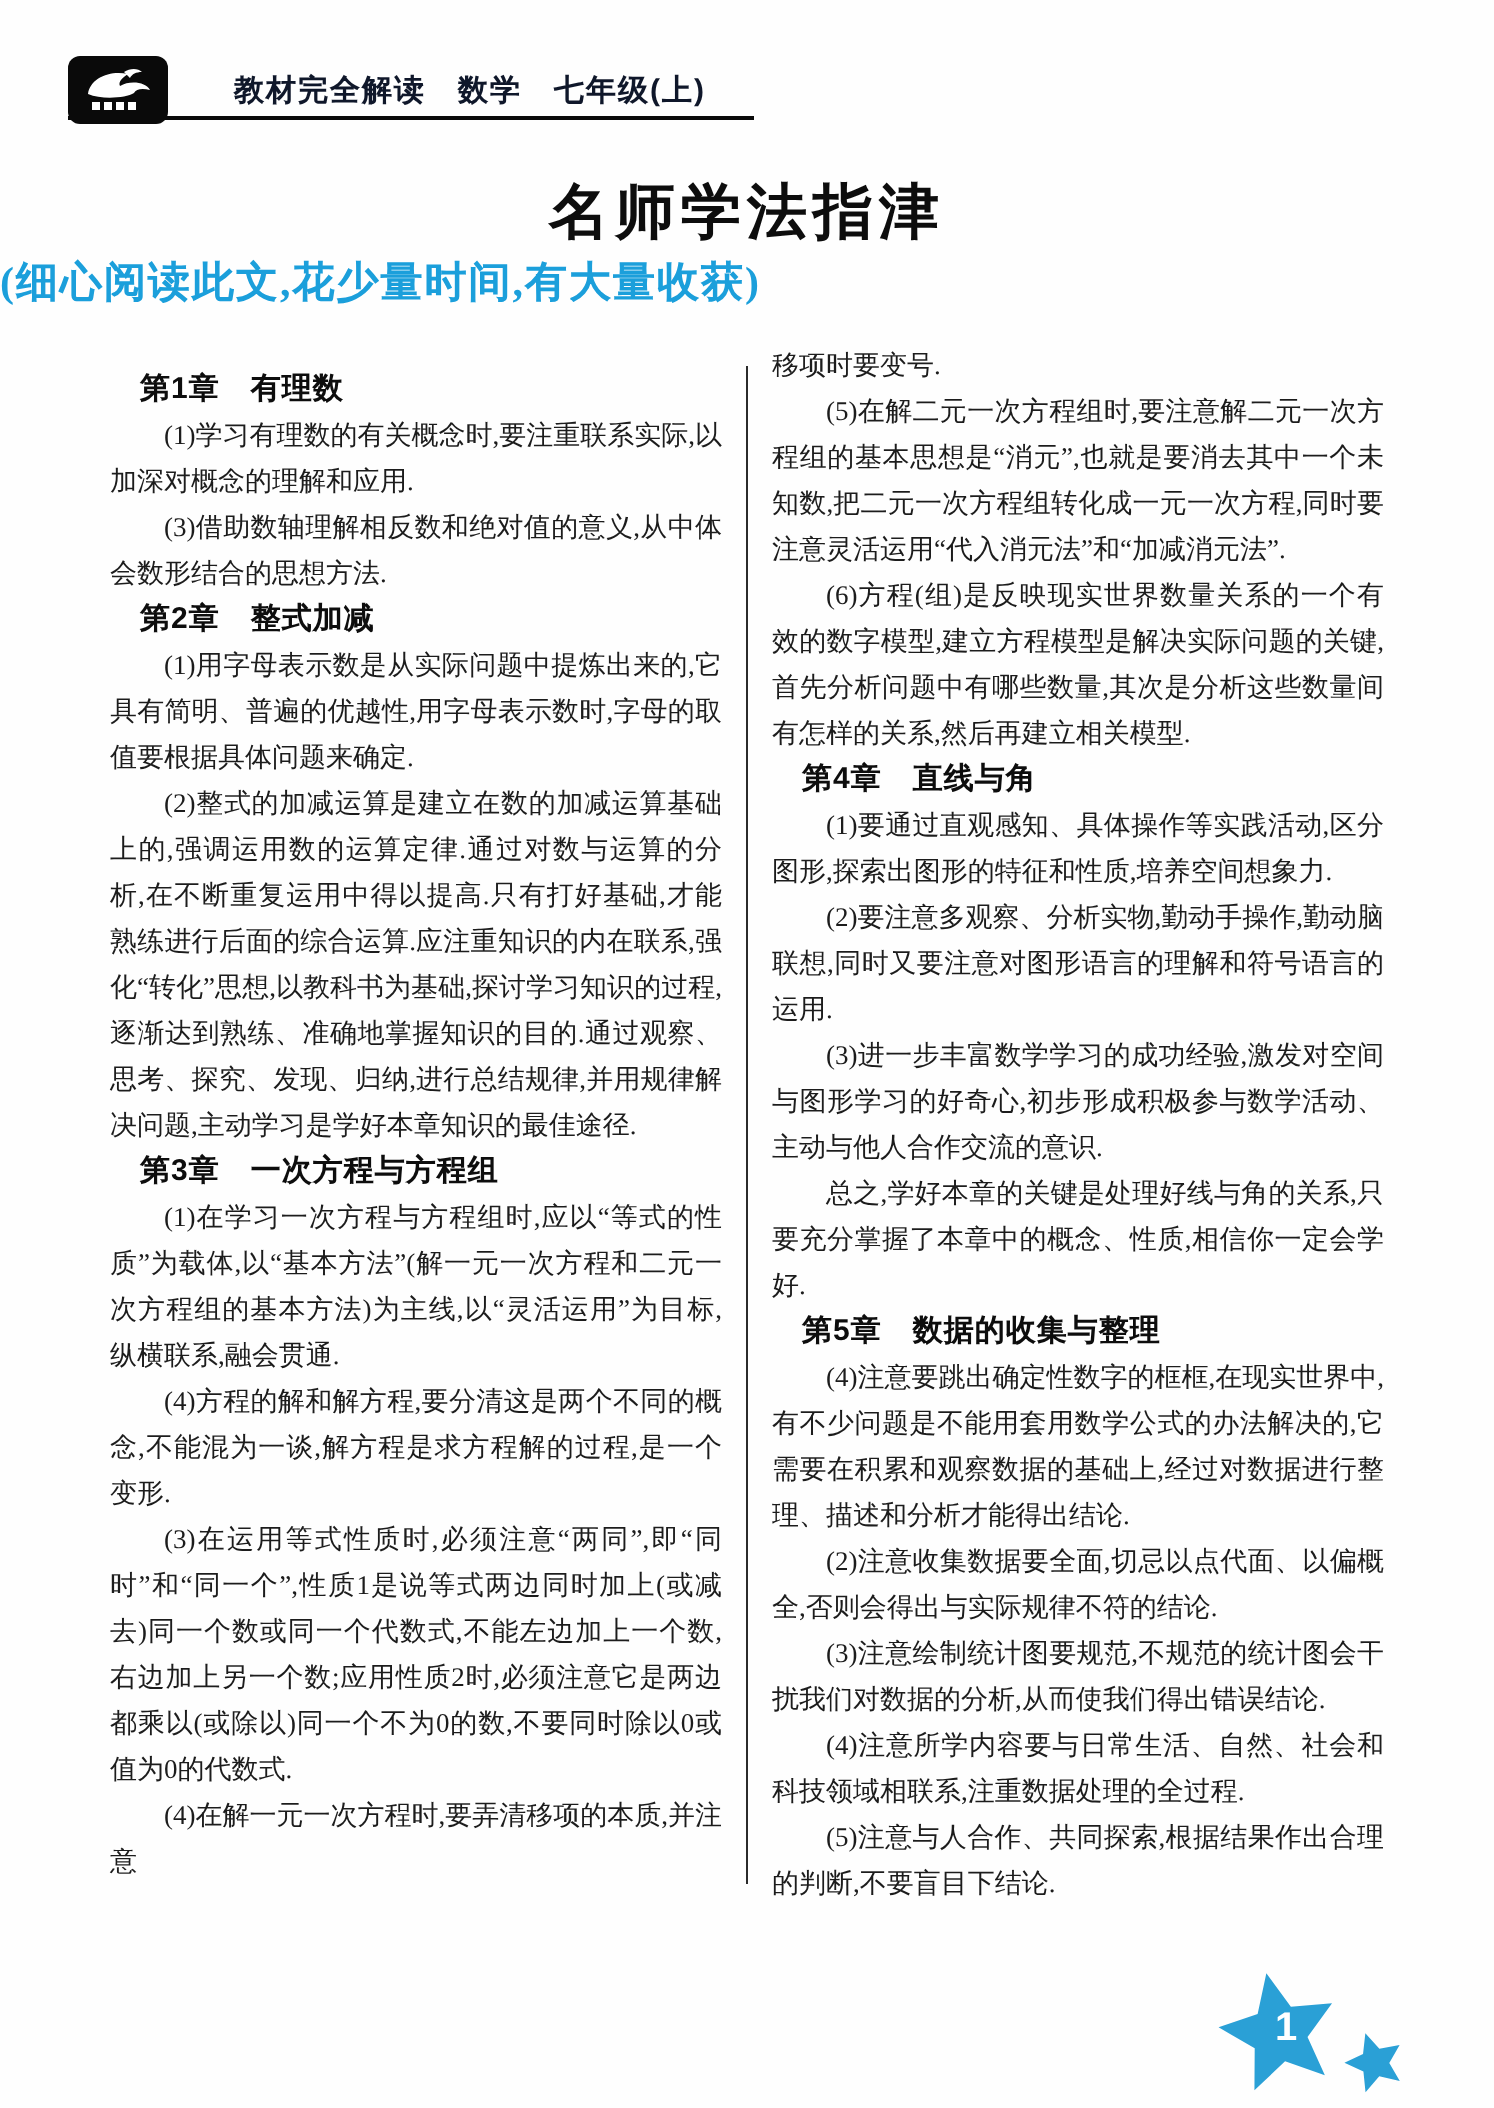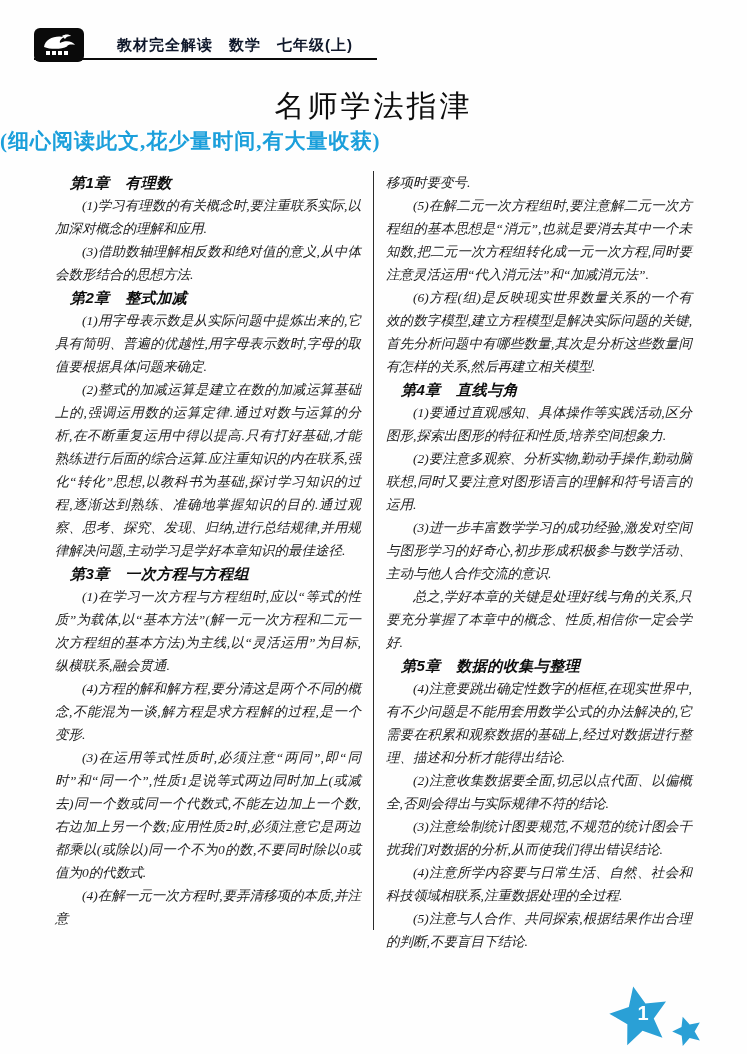--- a/index.html
+++ b/index.html
@@ -30,34 +30,34 @@
   .header-rule{
     position:absolute;left:34px;top:58px;width:343px;height:2px;
     background:#0a0a0a;
   }
 
   
   .page-title{
     position:absolute;top:86px;left:0;width:100%;
     text-align:center;
     font-family:"Liberation Sans", sans-serif;
-    font-weight:normal;font-size:30px;letter-spacing:3px;
+    font-weight:bold;font-size:30px;letter-spacing:3px;
     color:#0d0d0d;margin:0;
   }
   .page-subtitle{
     position:absolute;top:127px;left:0;width:100%;
     font-family:"Liberation Serif", serif;
     font-size:21px;letter-spacing:1px;
     color:var(--accent-blue,#1b9fdb);margin:0;
   }
 
   
   .content{
     position:absolute;top:171px;left:55px;width:637px;
-    display:flex;align-items:flex-start;font-style:italic;
+    display:flex;align-items:center;
   }
   .col{width:306px;font-size:13.5px;line-height:23px;text-align:justify;}
   .col-left{padding-right:12px;border-right:1px solid #2b2b2b;}
   .col-right{padding-left:12px;}
   .col p.para{margin:0;text-indent:2em;}
   .col p.para.noindent{text-indent:0;}
   .col h3.heading{
     margin:0;font-family:"Liberation Sans", sans-serif;
     font-size:15px;font-weight:bold;line-height:23px;
     padding-left:15px;letter-spacing:0.5px;color:#0d0d0d;

